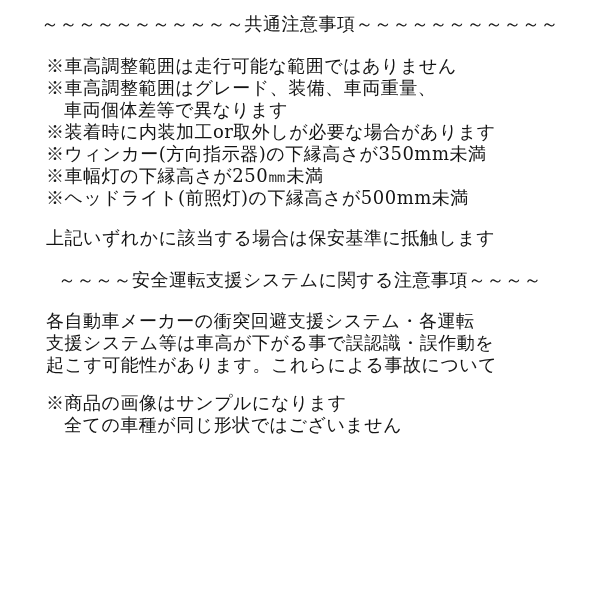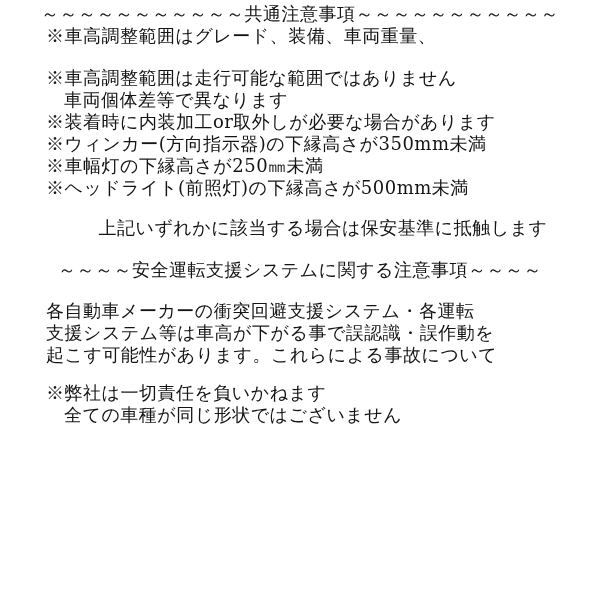--- a/index.html
+++ b/index.html
@@ -9,21 +9,21 @@
   }
   body {
     width: 600px;
     height: 600px;
     overflow: hidden;
   }
   .doc {
     box-sizing: border-box;
     width: 600px;
     height: 600px;
-    padding-top: 3px;
+    padding-top: 13px;
     font-family: "DejaVu Serif", "Liberation Serif", serif;
     font-size: 18px;
     line-height: 22px;
     letter-spacing: 0.5px;
     color: #141414;
     background: #ffffff;
   }
   .line {
     padding-left: 46px;
     white-space: nowrap;
@@ -31,45 +31,45 @@
   .line.indent {
     padding-left: 64px;
   }
   .heading {
     text-align: center;
     white-space: nowrap;
   }
   
   .mt20 { margin-top: 20px; }
   .mt19 { margin-top: 19px; }
-  .mt18 { margin-top: 18px; text-align: center; }
+  .mt18 { margin-top: 18px; }
   .mt16 { margin-top: 16px; }
   .mt15 { margin-top: 15px; }
 </style>
 </head>
 <body>
 
 <div class="doc">
 
   <div class="heading">～～～～～～～～～～～共通注意事項～～～～～～～～～～～</div>
 
+  <div class="line mt20">※車高調整範囲は走行可能な範囲ではありません</div>
   <div class="line">※車高調整範囲はグレード、装備、車両重量、</div>
-  <div class="line mt20">※車高調整範囲は走行可能な範囲ではありません</div>
   <div class="line indent">車両個体差等で異なります</div>
   <div class="line">※装着時に内装加工or取外しが必要な場合があります</div>
 
 
   <div class="line">※ウィンカー(方向指示器)の下縁高さが350mm未満</div>
   <div class="line">※車幅灯の下縁高さが250㎜未満</div>
   <div class="line">※ヘッドライト(前照灯)の下縁高さが500mm未満</div>
 
   <div class="line mt18">上記いずれかに該当する場合は保安基準に抵触します</div>
 
   <div class="heading mt20">～～～～安全運転支援システムに関する注意事項～～～～</div>
 
   <div class="line mt19">各自動車メーカーの衝突回避支援システム・各運転</div>
   <div class="line">支援システム等は車高が下がる事で誤認識・誤作動を</div>
   <div class="line">起こす可能性があります。これらによる事故について</div>
 
-  <div class="line mt16">※弊社は一切責任を負いかねます</div>
+  <div class="line mt16">※商品の画像はサンプルになります</div>
   <div class="line indent">全ての車種が同じ形状ではございません</div>
 
 </div>
 
 </body></html>

